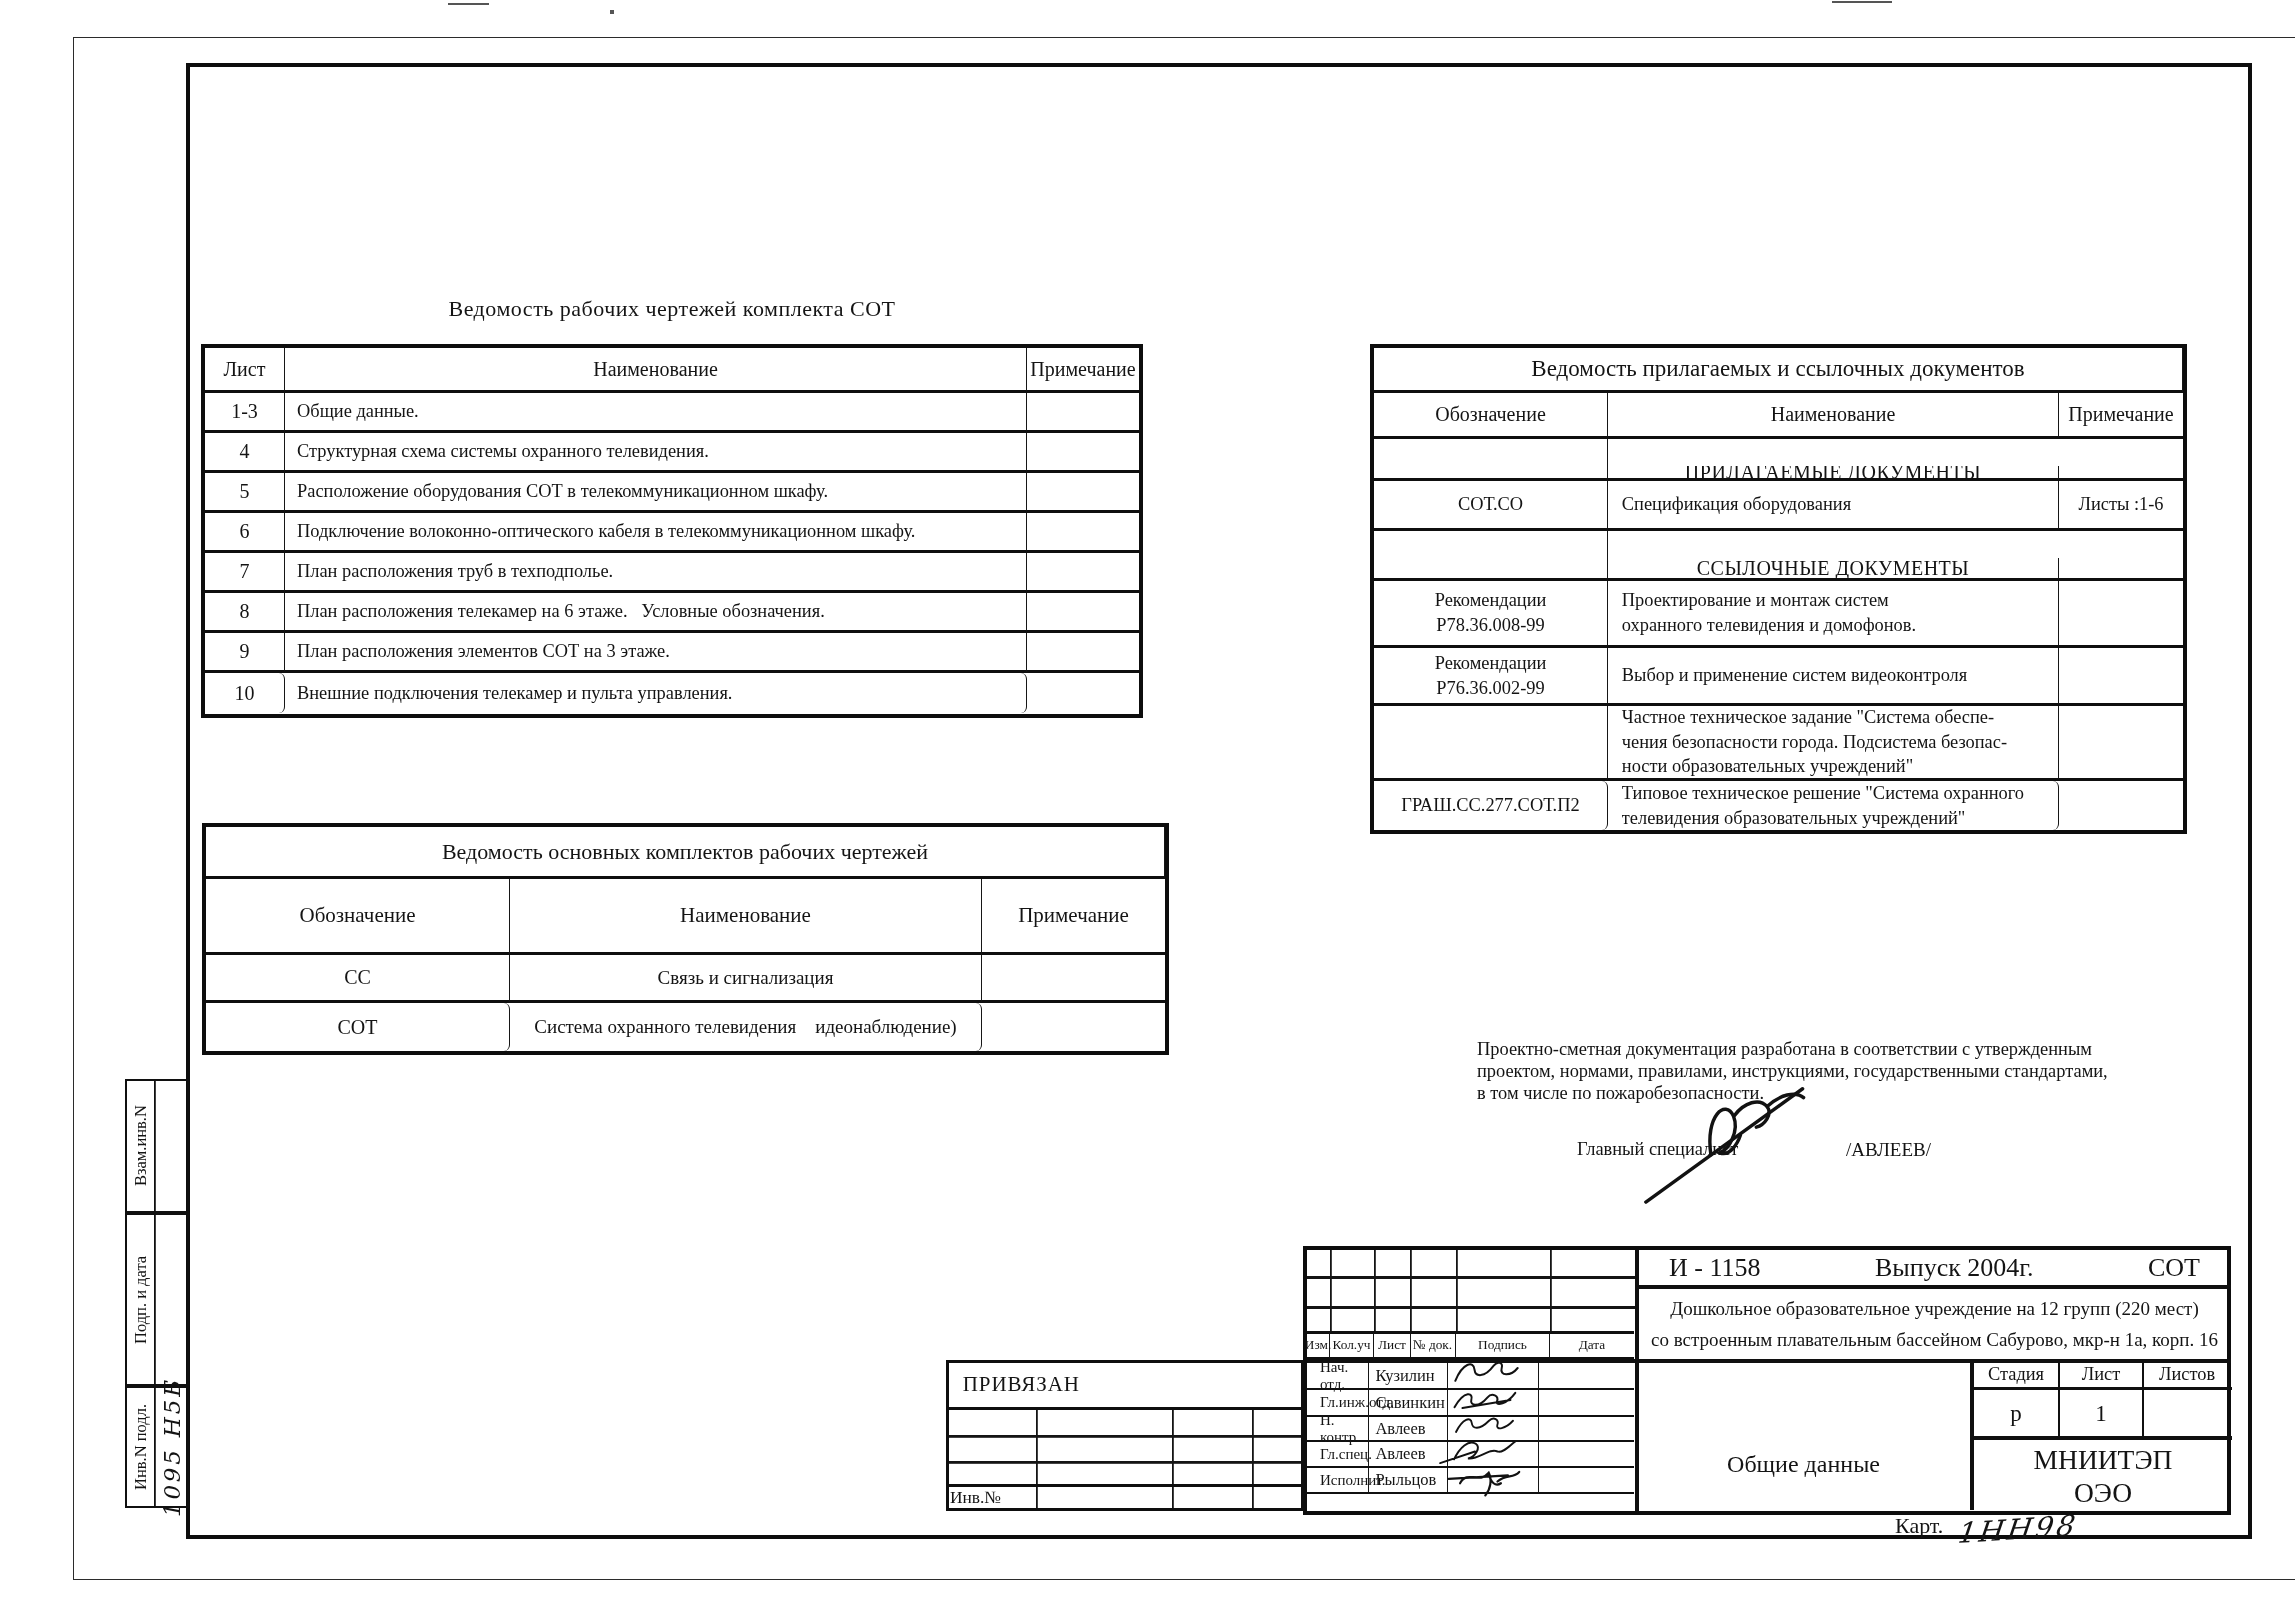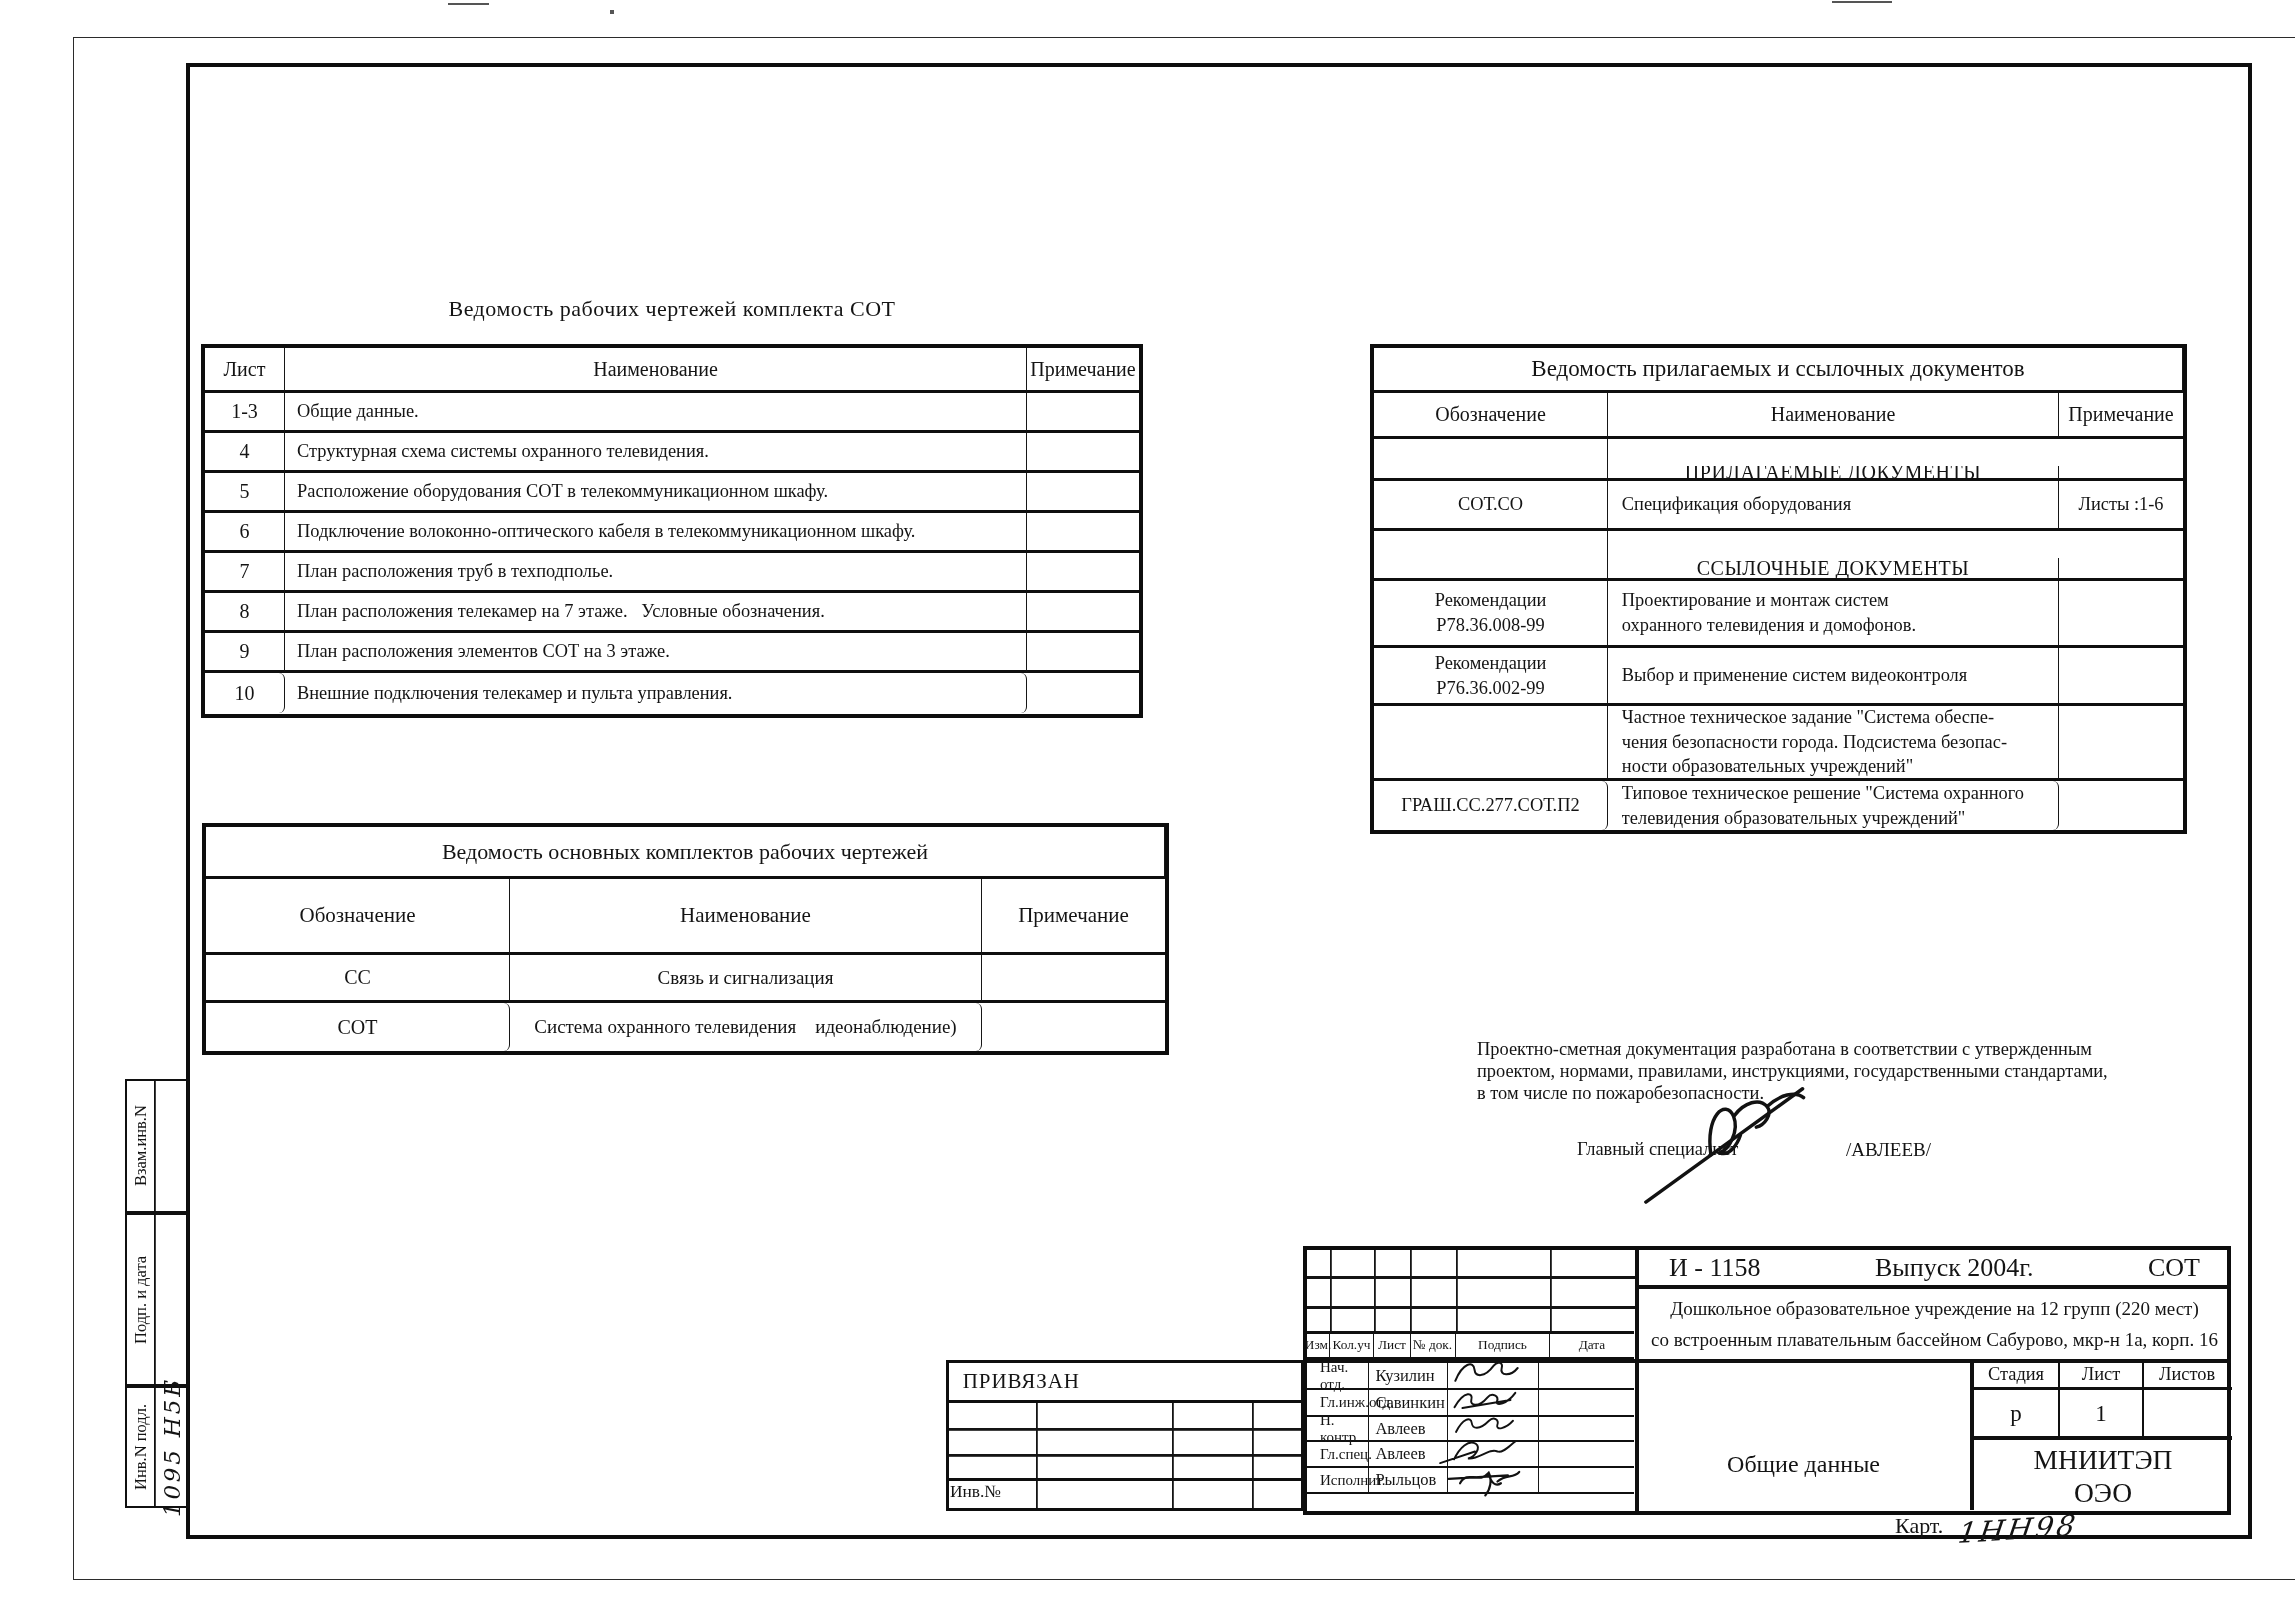--- a/index.html
+++ b/index.html
@@ -67,21 +67,21 @@
   .stval{justify-content:center;font-size:23px;}
   #org{justify-content:center;text-align:center;white-space:pre-line;font-size:27.5px;line-height:1.2;}
 
   #kart{position:absolute;left:1895px;top:1513px;display:flex;align-items:flex-start;gap:15.6px;}
   #kart .lbl{font-size:22px;}
   .hand{font-style:italic;font-family:"DejaVu Serif","Liberation Serif",serif;}
   #kart .hand{font-size:28.5px;transform:skewX(-12deg) rotate(-4deg);letter-spacing:2.8px;}
 
   
   #pv{position:absolute;left:946px;top:1360px;width:358px;height:151px;border:3.7px solid #0e0e0e;display:flex;flex-direction:column;}
-  #pv-head{height:40px;border-bottom:3.7px solid #0e0e0e;display:flex;align-items:center;padding-left:13.8px;font-size:21px;letter-spacing:0.9px;}
+  #pv-head{height:47px;border-bottom:3.7px solid #0e0e0e;display:flex;align-items:center;padding-left:13.8px;font-size:21px;letter-spacing:0.9px;}
   .pv-lines{background-image:
       linear-gradient(#141414,#141414),linear-gradient(#141414,#141414),linear-gradient(#141414,#141414),
       linear-gradient(#141414,#141414),linear-gradient(#141414,#141414);
     background-repeat:no-repeat;
     background-size:1.8px 100%,1.8px 100%,1.8px 100%,100% 2.8px,100% 2.8px;
     background-position:87px 0,223px 0,303px 0,0 25px,0 51px;}
   #pv-rows{height:75px;}
   #pv-inv{flex:1;border-top:3.7px solid #0e0e0e;display:flex;padding-left:1px;font-size:17.4px;
     background-image:linear-gradient(#141414,#141414),linear-gradient(#141414,#141414),linear-gradient(#141414,#141414);
     background-repeat:no-repeat;background-size:1.8px 100%,1.8px 100%,1.8px 100%;background-position:87px 0,223px 0,303px 0;}
@@ -126,21 +126,21 @@
 
     <div class="num">6</div>
     <div class="nm">Подключение волоконно-оптического кабеля в телекоммуникационном шкафу.</div>
     <div class="lc"></div>
 
     <div class="num">7</div>
     <div class="nm">План расположения труб в техподполье.</div>
     <div class="lc"></div>
 
     <div class="num">8</div>
-    <div class="nm">План расположения телекамер на 7 этаже.   Условные обозначения.</div>
+    <div class="nm">План расположения телекамер на 6 этаже.   Условные обозначения.</div>
     <div class="lc"></div>
 
     <div class="num">9</div>
     <div class="nm">План расположения элементов СОТ на 3 этаже.</div>
     <div class="lc"></div>
 
     <div class="num lr">10</div>
     <div class="nm lr">Внешние подключения телекамер и пульта управления.</div>
     <div class="lc lr"></div>
   </div>

